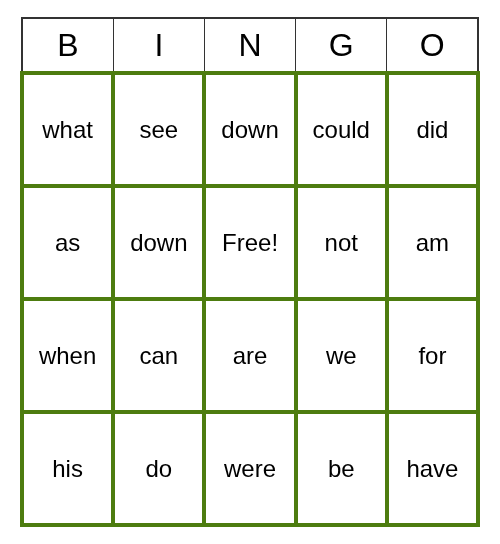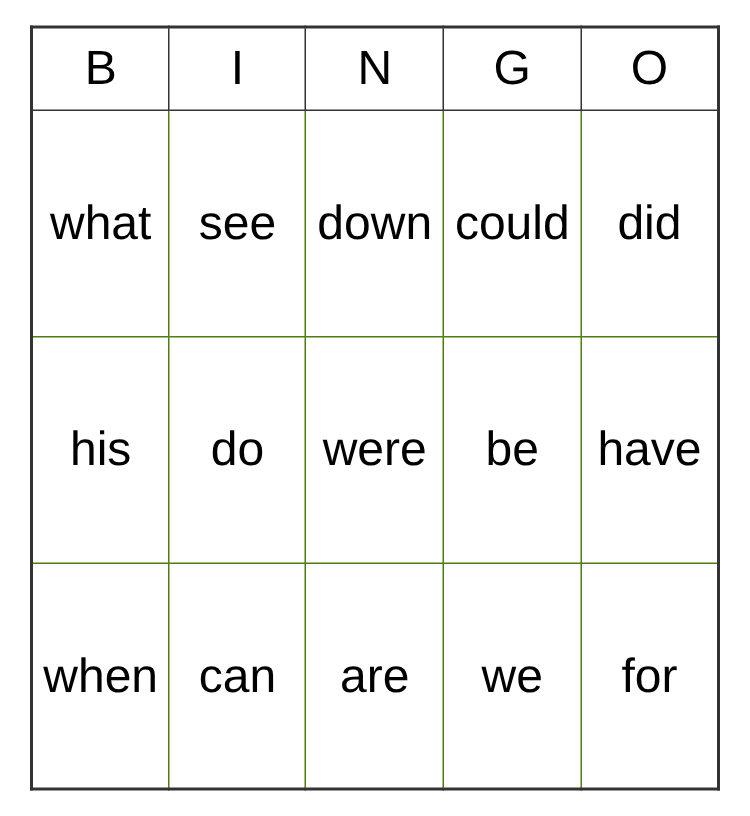--- a/index.html
+++ b/index.html
@@ -19,24 +19,24 @@
     }
 
     .bingo-card {
       border: 2px solid #333;
       border-collapse: collapse;
       width: 460px;
       height: 510px;
     }
 
     .bingo-card td, .bingo-card th {
-      border: 1px solid #4d7c0f;
+      border: 4px solid #4d7c0f;
       text-align: center;
       vertical-align: middle;
-      font-size: 32px;
+      font-size: 24px;
       width: 92px;
       height: 85px;
     }
 
     .bingo-card thead th {
       font-size: 32px;
       font-weight: normal;
       height: 55px;
       border: 1px solid #333;
     }
@@ -60,27 +60,34 @@
   </thead>
   <tbody id="bingo-body">
   <tr>
         <td>what</td>
         <td>see</td>
         <td>down</td>
         <td>could</td>
         <td>did</td>
       </tr>
       <tr>
-        <td>his</td>
-        <td>do</td>
-        <td>were</td>
-        <td>be</td>
-        <td>have</td>
+        <td>as</td>
+        <td>down</td>
+        <td class="free-cell">Free!</td>
+        <td>not</td>
+        <td>am</td>
       </tr>
       <tr>
         <td>when</td>
         <td>can</td>
         <td>are</td>
         <td>we</td>
         <td>for</td>
       </tr>
+      <tr>
+        <td>his</td>
+        <td>do</td>
+        <td>were</td>
+        <td>be</td>
+        <td>have</td>
+      </tr>
     </tbody>
 </table>
 
 </body></html>

